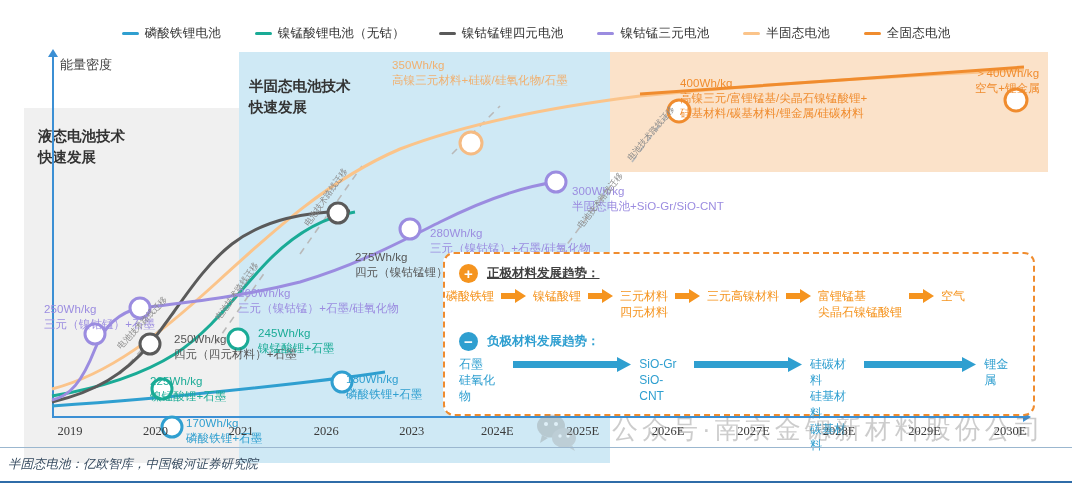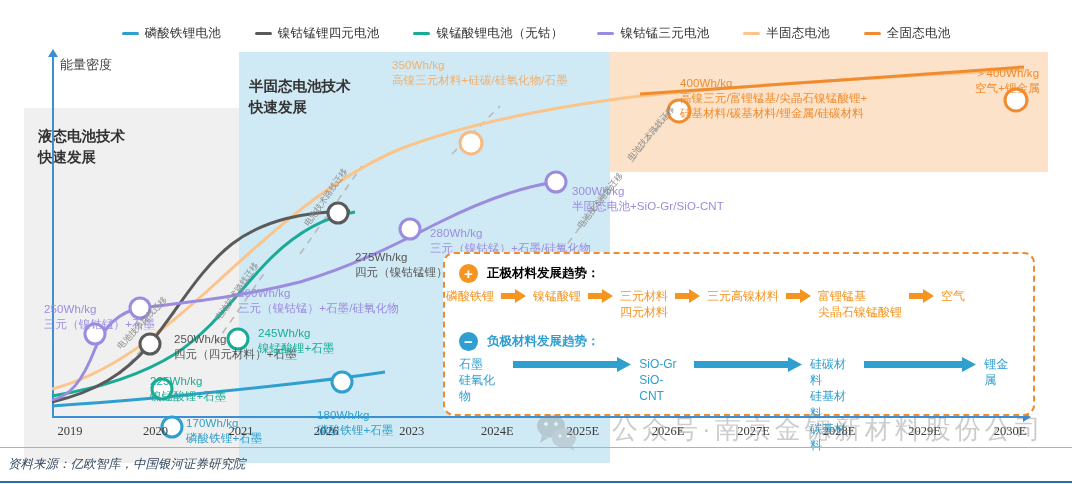--- a/index.html
+++ b/index.html
@@ -53,21 +53,21 @@
   
   .inset{
     position:absolute;left:443px;top:252px;width:588px;height:160px;
     border:2px dashed #f08c2e;border-radius:11px;background:#ffffff;
   }
   .inset-row-title{display:flex;align-items:center;gap:9px;}
   .badge{width:19px;height:19px;border-radius:50%;display:flex;align-items:center;justify-content:center;color:#fff;font-size:15px;font-weight:bold;line-height:1;}
   .badge-plus{background:#f5941f;}
   .badge-minus{background:#2f9fd0;}
   .row-title-text{font-size:12.5px;font-weight:bold;}
-  .pos-title{color:#000000;}
+  .pos-title{color:#404040;text-decoration:underline;}
   .neg-title{color:#2f9fd0;}
 
   .chain{display:flex;align-items:flex-start;}
   .chain-item{font-size:12px;line-height:1.35;white-space:pre-line;}
   .chain-pos .chain-item{color:#f5941f;}
   .chain-neg .chain-item{color:#2f9fd0;}
   .arrow-pos{width:25px;height:14px;flex:none;margin-top:1px;}
   .arrow-neg{height:15px;flex:none;margin-top:1px;}
 
   .pos-block{position:absolute;left:14px;top:10px;}
@@ -92,26 +92,26 @@
 <body>
 
 <div id="root">
 
   <div class="legend" id="legend">
       <div class="legend-item">
         <span class="legend-swatch" style="background:#2f9fd0"></span>
         <span class="legend-label">磷酸铁锂电池</span>
       </div>
       <div class="legend-item">
+        <span class="legend-swatch" style="background:#1aab96"></span>
+        <span class="legend-label">镍锰酸锂电池（无钴）</span>
+      </div>
+      <div class="legend-item">
         <span class="legend-swatch" style="background:#5a5a5a"></span>
         <span class="legend-label">镍钴锰锂四元电池</span>
-      </div>
-      <div class="legend-item">
-        <span class="legend-swatch" style="background:#1aab96"></span>
-        <span class="legend-label">镍锰酸锂电池（无钴）</span>
       </div>
       <div class="legend-item">
         <span class="legend-swatch" style="background:#9b8ce0"></span>
         <span class="legend-label">镍钴锰三元电池</span>
       </div>
       <div class="legend-item">
         <span class="legend-swatch" style="background:#fbc48a"></span>
         <span class="legend-label">半固态电池</span>
       </div>
       <div class="legend-item">
@@ -178,21 +178,21 @@
     <div id="ptlabels">
         <div class="pt-label" style="left: 44px; top: 258px; color: rgb(155, 140, 224);">250Wh/kg<div style="white-space: pre-line;">三元（镍钴锰）+石墨</div></div>
         <div class="pt-label" style="left: 238px; top: 242px; color: rgb(155, 140, 224);">260Wh/kg<div style="white-space: pre-line;">三元（镍钴锰）+石墨/硅氧化物</div></div>
         <div class="pt-label" style="left: 430px; top: 174px; color: rgb(155, 140, 224); margin-top: 8px;">280Wh/kg<div style="white-space: pre-line;">三元（镍钴锰）+石墨/硅氧化物</div></div>
         <div class="pt-label" style="left: 572px; top: 140px; color: rgb(155, 140, 224);">300Wh/kg<div style="white-space: pre-line;">半固态电池+SiO-Gr/SiO-CNT</div></div>
         <div class="pt-label" style="left: 174px; top: 288px; color: rgb(85, 85, 85);">250Wh/kg<div style="white-space: pre-line;">四元（四元材料）+石墨</div></div>
         <div class="pt-label" style="left: 355px; top: 206px; color: rgb(85, 85, 85);">275Wh/kg<div style="white-space: pre-line;">四元（镍钴锰锂）+石墨/硅氧化物</div></div>
         <div class="pt-label" style="left: 150px; top: 330px; color: rgb(26, 171, 150);">225Wh/kg<div style="white-space: pre-line;">镍锰酸锂+石墨</div></div>
         <div class="pt-label" style="left: 258px; top: 282px; color: rgb(26, 171, 150);">245Wh/kg<div style="white-space: pre-line;">镍锰酸锂+石墨</div></div>
         <div class="pt-label" style="left: 186px; top: 372px; color: rgb(47, 159, 208);">170Wh/kg<div style="white-space: pre-line;">磷酸铁锂+石墨</div></div>
-        <div class="pt-label" style="left: 317px; top: 328px; color: rgb(47, 159, 208); margin-top: 36px;">180Wh/kg<div style="white-space: pre-line;">磷酸铁锂+石墨</div></div>
+        <div class="pt-label" style="left: 346px; top: 328px; color: rgb(47, 159, 208);">180Wh/kg<div style="white-space: pre-line;">磷酸铁锂+石墨</div></div>
         <div class="pt-label" style="left: 392px; top: 14px; color: rgb(240, 176, 112);">350Wh/kg<div style="white-space: pre-line;">高镍三元材料+硅碳/硅氧化物/石墨</div></div>
         <div class="pt-label" style="left: 680px; top: 32px; color: rgb(240, 140, 46);">400Wh/kg<div style="white-space: pre-line;">高镍三元/富锂锰基/尖晶石镍锰酸锂+
 硅基材料/碳基材料/锂金属/硅碳材料</div></div>
         <div class="pt-label" style="left: 975px; top: 22px; color: rgb(240, 140, 46);">＞400Wh/kg<div style="white-space: pre-line;">空气+锂金属</div></div>
       </div>
     <div id="migrlabels">
         <div class="migr" style="left: 115px; top: 300px; transform: rotate(-47deg);">电池技术路线迁移</div>
         <div class="migr" style="left: 213px; top: 272px; transform: rotate(-55deg);">电池技术路线迁移</div>
         <div class="migr" style="left: 302px; top: 178px; transform: rotate(-55deg);">电池技术路线迁移</div>
         <div class="migr" style="left: 575px; top: 180px; transform: rotate(-52deg);">电池技术路线迁移</div>
@@ -281,15 +281,15 @@
         <ellipse cx="34" cy="26" rx="12" ry="10" fill="#9c9c9c"></ellipse>
         <polygon points="42,33 45,39 38,35" fill="#9c9c9c"></polygon>
         <circle cx="30" cy="24" r="1.7" fill="#fff"></circle>
           <circle cx="38" cy="24" r="1.7" fill="#fff"></circle>
       </svg>
     </div>
     <div class="wm-text">公众号·南京金锶新材料股份公司</div>
   </div>
 
   <div class="footer-rule"></div>
-  <div class="source">资料来源：亿欧智库，中国银河证券研究院</div>
+  <div class="source">半固态电池：亿欧智库，中国银河证券研究院</div>
   <div class="footer-rule2"></div>
 </div>
 
 </body></html>

